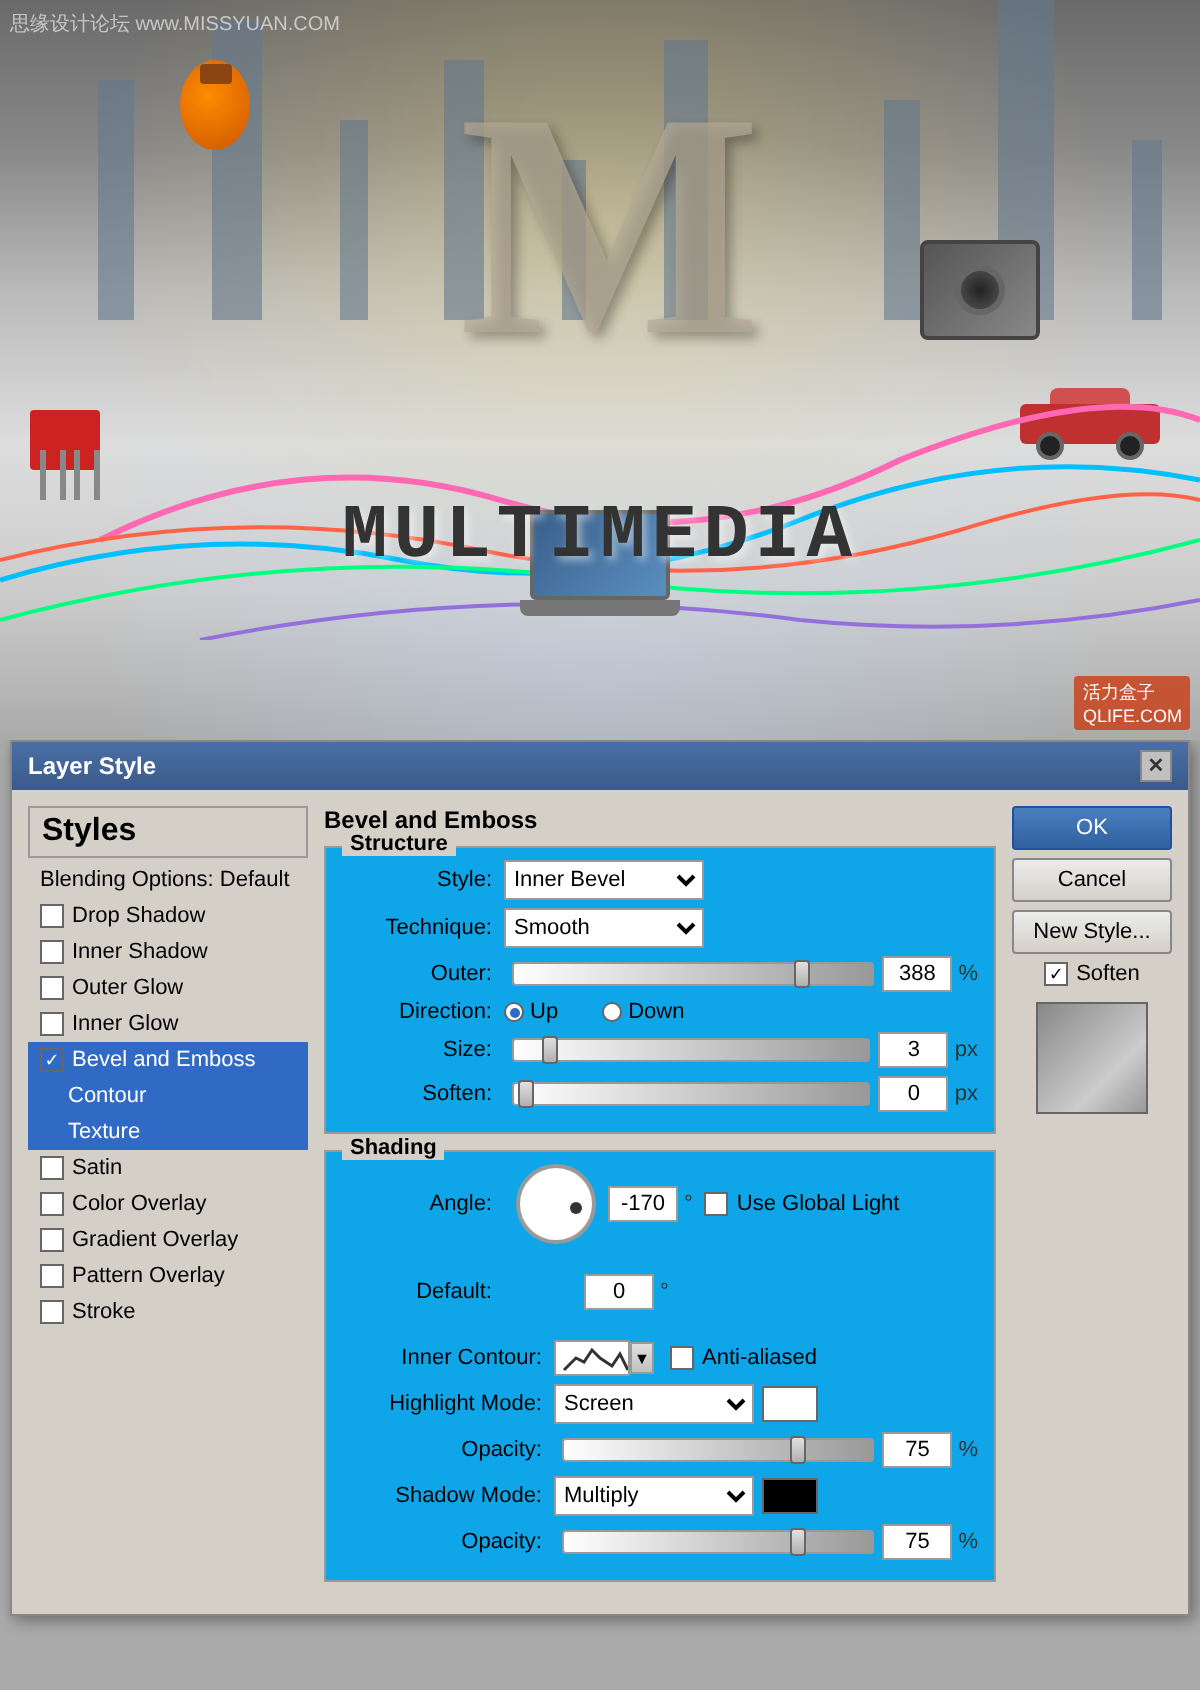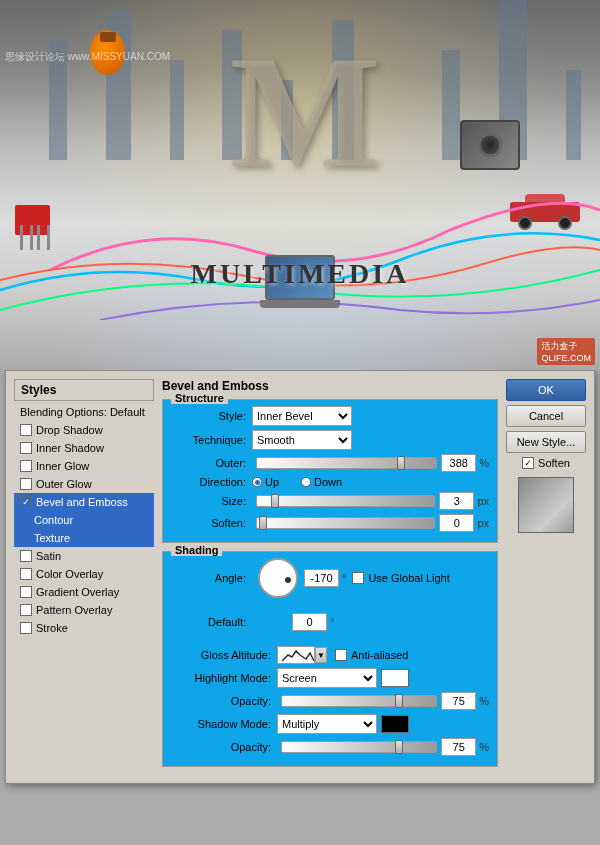--- a/index.html
+++ b/index.html
@@ -27,26 +27,26 @@
       background:
         radial-gradient(ellipse at 50% 30%, rgba(255,220,100,0.3) 0%, transparent 60%),
         radial-gradient(ellipse at 50% 80%, rgba(200,220,255,0.4) 0%, transparent 60%);
     }
 
     .multimedia-text {
       position: absolute;
       bottom: 80px;
       left: 50%;
       transform: translateX(-50%);
-      font-size: 28px;
+      font-size: 38px;
       font-weight: bold;
       color: #333;
       letter-spacing: 3px;
       text-shadow: 2px 2px 4px rgba(255,255,255,0.5);
-      font-family: Liberation Serif, serif;
+      font-family: Liberation Mono, monospace;
     }
 
     
     .big-m {
       position: absolute;
       top: 20px;
       left: 50%;
       transform: translateX(-50%);
       font-size: 160px;
       font-weight: 900;
@@ -201,21 +201,20 @@
     .chair-leg.l3 { right: 15px; }
     .chair-leg.l4 { right: 5px; }
 
     
     .watermark-top {
       position: absolute;
       top: 5px;
       left: 5px;
       font-size: 10px;
       color: rgba(255,255,255,0.6);
-      margin-top: 45px;
     }
     .watermark-br {
       position: absolute;
       bottom: 5px;
       right: 5px;
       background: rgba(200,60,20,0.8);
       color: white;
       font-size: 9px;
       padding: 2px 4px;
       border-radius: 2px;
@@ -264,21 +263,21 @@
     .styles-panel {
       width: 140px;
       flex-shrink: 0;
     }
 
     .styles-panel-header {
       background: #d4d0c8;
       border: 1px solid #999;
       padding: 3px 6px;
       font-weight: bold;
-      font-size: 12px;
+      font-size: 16px;
       margin-bottom: 2px;
     }
 
     .style-item {
       padding: 3px 6px;
       cursor: pointer;
       font-size: 11px;
       display: flex;
       align-items: center;
       gap: 4px;
@@ -618,45 +617,49 @@
 
   <div class="watermark-top">思缘设计论坛 www.MISSYUAN.COM</div>
   <div class="watermark-br">
     <span>活力盒子</span><br>
     <span>QLIFE.COM</span>
   </div>
 </div>
 
 <div id="layer-style-dialog">
 
+  <div class="dialog-titlebar">
+    <span>Layer Style</span>
+    <div class="dialog-close-btn">✕</div>
+  </div>
 
   <div class="dialog-body">
 
     <div class="styles-panel">
       <div class="styles-panel-header">Styles</div>
       <div class="style-item">Blending Options: Default</div>
 
       <div class="style-item">
         <span class="checkbox"></span>
         <span>Drop Shadow</span>
       </div>
 
       <div class="style-item">
         <span class="checkbox"></span>
         <span>Inner Shadow</span>
       </div>
 
       <div class="style-item">
         <span class="checkbox"></span>
-        <span>Inner Glow</span>
+        <span>Outer Glow</span>
       </div>
 
       <div class="style-item">
         <span class="checkbox"></span>
-        <span>Outer Glow</span>
+        <span>Inner Glow</span>
       </div>
 
       <div class="style-item active">
         <span class="checkbox checked"></span>
         <span>Bevel and Emboss</span>
       </div>
 
       <div class="sub-item active">Contour</div>
 
       <div class="sub-item active">Texture</div>
@@ -773,21 +776,21 @@
         </div>
 
         <div class="control-row">
           <span class="control-label">Default:</span>
           <div style="width:40px;height:40px;"></div>
           <input class="num-input" type="text" value="0" style="">
           <span class="unit-label">°</span>
         </div>
 
         <div class="control-row">
-          <span class="control-label-wide">Gloss Altitude:</span>
+          <span class="control-label-wide">Inner Contour:</span>
           <div class="gloss-contour-row">
 
             <svg width="38" height="18" style="border:1px solid #999;background:white;">
               <polyline points="4,14 10,8 14,10 18,4 22,8 28,12 32,6 36,14" stroke="#333" stroke-width="1.5" fill="none"></polyline>
             </svg>
             <div class="dropdown-arrow">▼</div>
           </div>
           <div style="margin-left:8px;" class="check-item">
             <div class="check-box"></div>
             <span>Anti-aliased</span>

